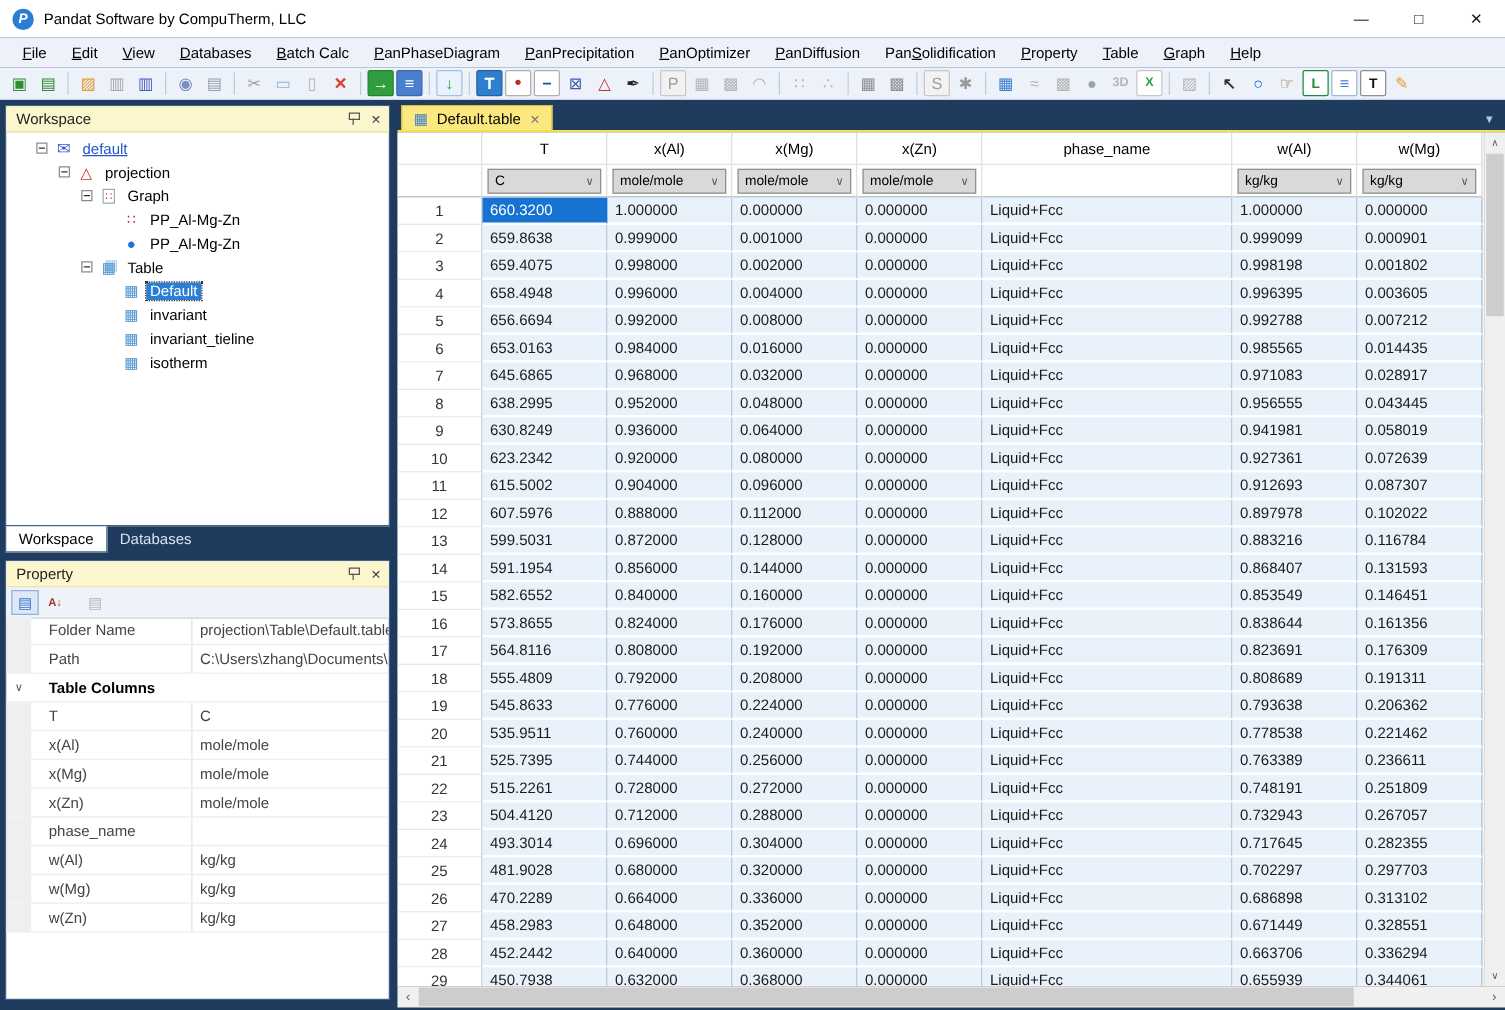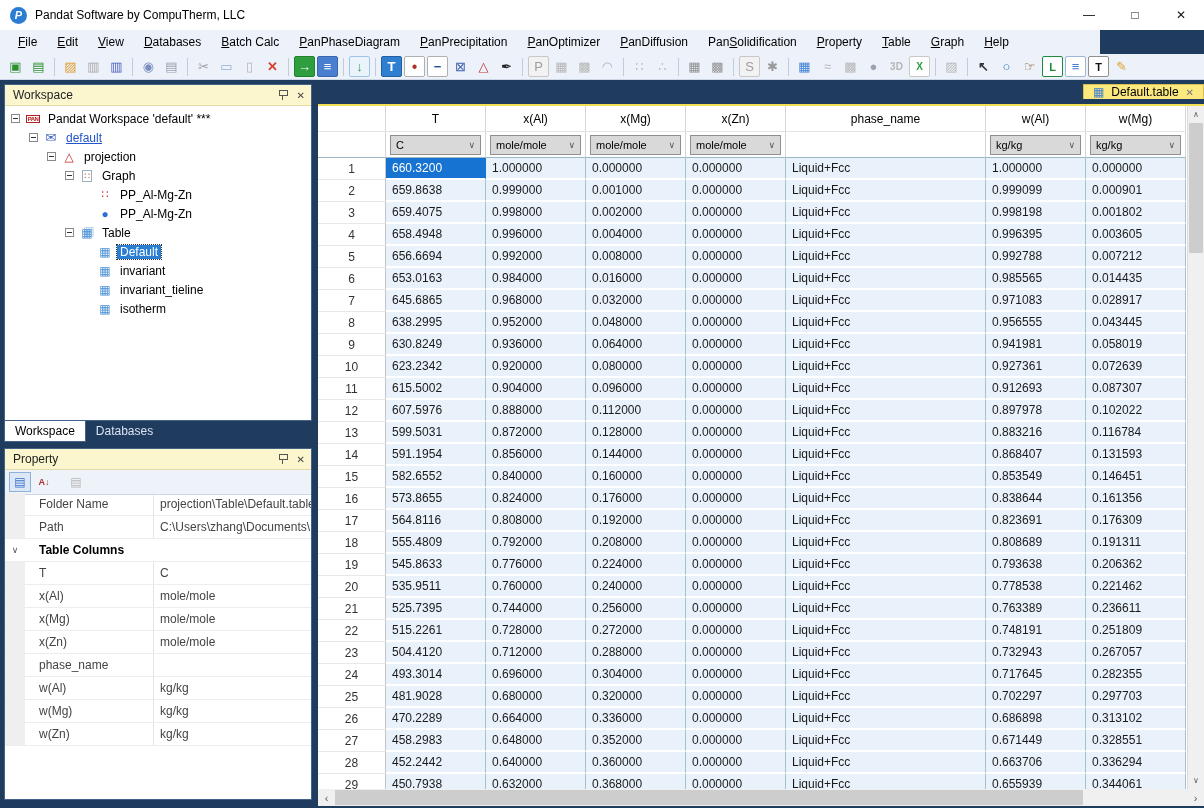--- a/index.html
+++ b/index.html
@@ -10,21 +10,21 @@
   .titlebar{position:absolute;left:0;top:0;width:1204px;height:30px;background:#ffffff;
             display:flex;align-items:center;padding-left:10px;box-sizing:border-box;}
   .appicon{width:17px;height:17px;border-radius:50%;background:#2b7cd3;color:#fff;
            display:flex;align-items:center;justify-content:center;font-size:11px;
            font-style:italic;font-weight:bold;margin-right:8px;flex:none;}
   .wspacer{flex:1}
   .wctl{width:46px;height:30px;display:flex;align-items:center;justify-content:center;
         color:#111;font-size:12px;}
 
   
-  .menubar{position:absolute;left:0;top:30px;width:1100px;height:24px;background:#edf2fa;
+  .menubar{position:absolute;left:0;top:30px;width:1204px;height:24px;background:#edf2fa;
            display:flex;align-items:center;padding-left:8px;box-sizing:border-box;}
   .mi{padding:0 10px;white-space:nowrap;}
   .mi .u{text-decoration:underline;}
 
   
   .toolbar{position:absolute;left:0;top:54px;width:1204px;height:26px;background:#edf2fa;
            border-bottom:1px solid #cdd6e4;display:flex;align-items:center;
            padding-left:4px;box-sizing:border-box;}
   .ti{width:21px;height:21px;display:inline-flex;align-items:center;justify-content:center;
       font-size:13px;margin:0 1px;border-radius:2px;box-sizing:border-box;flex:none;}
@@ -83,21 +83,21 @@
   .prow[data-type="row"]::before{content:"";position:absolute;left:0;top:0;bottom:0;width:20px;background:#efefef;}
   .pchev{width:20px;text-align:center;visibility:hidden;z-index:1;color:#555;font-size:9px;flex:none;}
   .prow[data-type="section"] .pchev{visibility:visible;}
   .pchev::before{content:"∨";}
   .plabel{flex:none;width:114px;padding-left:14px;color:#444;z-index:1;white-space:nowrap;overflow:hidden;}
   .prow[data-type="section"] .plabel{font-weight:bold;color:#000;width:auto;flex:1;}
   .pvalue{flex:1;border-left:1px solid #e4e4e4;padding-left:6px;color:#444;white-space:nowrap;
           overflow:hidden;height:100%;display:flex;align-items:center;}
 
   
-  .tabbar{position:absolute;left:318px;top:84px;width:886px;height:20px;display:flex;align-items:flex-end;flex-direction:column;}
+  .tabbar{position:absolute;left:318px;top:84px;width:886px;height:20px;display:flex;align-items:flex-end;}
   .doctab{height:20px;background:#fbe87f;border:1px solid #d8c050;border-bottom:none;display:flex;
           align-items:center;padding:0 9px;margin-left:3px;gap:7px;box-sizing:border-box;}
   .dticon::before{content:"▦";color:#3a7fd0;font-size:12px;}
   .dtclose::before{content:"✕";color:#777;font-size:10px;}
   .tbmenu{margin-left:auto;margin-right:8px;align-self:center;}
   .tbmenu::before{content:"▼";color:#b8c4d8;font-size:9px;}
   .yellowline{position:absolute;left:318px;top:104px;width:886px;height:2px;background:#f3dd55;}
 
   
   .tablewrap{position:absolute;left:318px;top:106px;width:886px;height:683px;background:#fff;overflow:hidden;}
@@ -409,25 +409,20 @@
 
 <div class="panel wpanel">
   <div class="phead">
     <span>Workspace</span>
     <span class="sp"></span>
     <span class="pinicon"></span>
     <span class="xicon"></span>
   </div>
   <div class="tree">
 
-      <div class="trow" data-depth="0" data-exp="y" data-variant="">
-        <span class="exp"></span>
-        <span class="ticon" data-icon="pan"></span>
-        <span class="tlabel">Pandat Workspace 'default' ***</span>
-      </div>
 
       <div class="trow" data-depth="1" data-exp="y" data-variant="link">
         <span class="exp"></span>
         <span class="ticon" data-icon="mail"></span>
         <span class="tlabel">default</span>
       </div>
 
       <div class="trow" data-depth="2" data-exp="y" data-variant="">
         <span class="exp"></span>
         <span class="ticon" data-icon="tri"></span>

